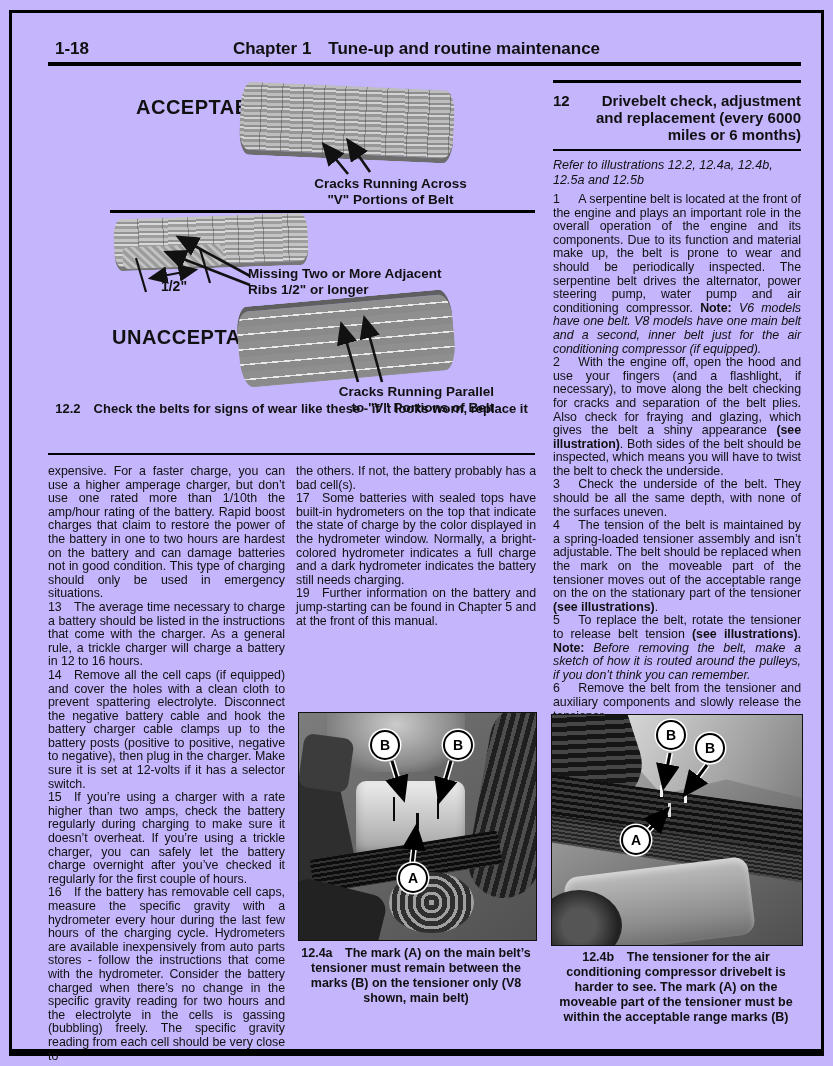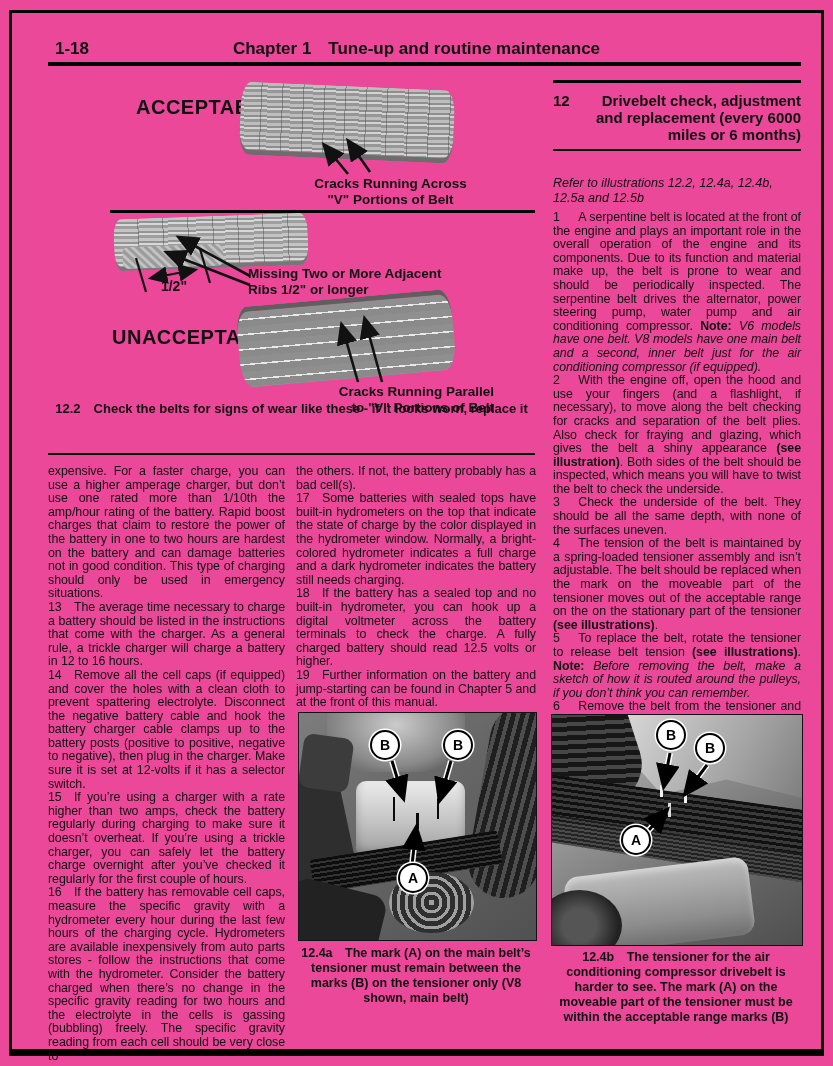--- a/index.html
+++ b/index.html
@@ -1,16 +1,16 @@
 <!DOCTYPE html>
 <html><head>
 <meta charset="utf-8">
 <style>
   html,body{margin:0;padding:0;background:#e8e8e8;}
-  .page{position:relative;width:833px;height:1066px;background:#ec4899;overflow:hidden;
+  .page{position:relative;width:833px;height:1066px;background:#c4b5fd;overflow:hidden;
         font-family:"Liberation Sans", sans-serif;color:#111;}
   .frame{position:absolute;left:9px;right:9px;top:10px;bottom:10px;
          border:3px solid #000;border-bottom-width:7px;pointer-events:none;}
   
   .pagenum{position:absolute;left:55px;top:39px;font-size:17px;font-weight:bold;}
   .chapter{position:absolute;left:0;right:0;top:39px;text-align:center;font-size:17px;font-weight:bold;}
   .header-rule{position:absolute;left:48px;top:62px;width:753px;height:4px;background:#000;}
   
   .hrule{position:absolute;background:#000;}
   
@@ -43,21 +43,21 @@
   .para{margin:0;text-align:justify;}
   .para .b{font-weight:bold;}
   .para .i{font-style:italic;}
   
   .s12{position:absolute;left:553px;top:80px;width:248px;}
   .s12-rule-top{height:3px;background:#000;}
   .s12-heading{display:flex;margin-top:9px;font-weight:bold;font-size:15px;line-height:17px;}
   .s12-num{width:30px;flex:none;}
   .s12-title{flex:1;text-align:right;}
   .s12-rule-mid{height:2px;background:#000;margin-top:6px;}
-  .s12-refer{margin-top:25px;font-style:italic;font-size:12.6px;line-height:14.5px;}
+  .s12-refer{margin-top:7px;font-style:italic;font-size:12.6px;line-height:14.5px;}
   .s12-body{margin-top:6px;}
   
   .photo{position:absolute;border:1px solid #111;overflow:hidden;}
   .photoA{left:298px;top:712px;width:237px;height:227px;
           background:linear-gradient(140deg,#7d7d7d,#666 45%,#515151);}
   .photoB{left:551px;top:714px;width:250px;height:230px;
           background:linear-gradient(150deg,#c2c2c2,#8f8f8f 40%,#636363 75%,#4f4f4f);}
   .photo div{position:absolute;}
   .pa-toplight{top:0;left:12%;width:58%;height:26%;
           background:radial-gradient(ellipse at 50% 20%,#cbcbcb,#8a8a8a 60%,rgba(120,120,120,0) 78%);}
@@ -156,21 +156,20 @@
       <div class="para"><span>expensive. For a faster charge, you can use a higher amperage charger, but don’t use one rated more than 1/10th the amp/hour rating of the battery. Rapid boost charges that claim to restore the power of the battery in one to two hours are hardest on the battery and can damage batteries not in good condition. This type of charging should only be used in emergency situations.</span></div>
       <div class="para"><span>13  The average time necessary to charge a battery should be listed in the instructions that come with the charger. As a general rule, a trickle charger will charge a battery in 12 to 16 hours.</span></div>
       <div class="para"><span>14  Remove all the cell caps (if equipped) and cover the holes with a clean cloth to prevent spattering electrolyte. Disconnect the negative battery cable and hook the battery charger cable clamps up to the battery posts (positive to positive, negative to negative), then plug in the charger. Make sure it is set at 12-volts if it has a selector switch.</span></div>
       <div class="para"><span>15  If you’re using a charger with a rate higher than two amps, check the battery regularly during charging to make sure it doesn’t overheat. If you’re using a trickle charger, you can safely let the battery charge overnight after you’ve checked it regularly for the first couple of hours.</span></div>
       <div class="para"><span>16  If the battery has removable cell caps, measure the specific gravity with a hydrometer every hour during the last few hours of the charging cycle. Hydrometers are available inexpensively from auto parts stores - follow the instructions that come with the hydrometer. Consider the battery charged when there’s no change in the specific gravity reading for two hours and the electrolyte in the cells is gassing (bubbling) freely. The specific gravity reading from each cell should be very close to</span></div>
     </div>
 
   <div class="col" style="left:296px;top:465px;width:240px;">
       <div class="para"><span>the others. If not, the battery probably has a bad cell(s).</span></div>
       <div class="para"><span>17  Some batteries with sealed tops have built-in hydrometers on the top that indicate the state of charge by the color displayed in the hydrometer window. Normally, a bright-colored hydrometer indicates a full charge and a dark hydrometer indicates the battery still needs charging.</span></div>
-      <div class="para"><span>18  If the battery has a sealed top and no built-in hydrometer, you can hook up a digital voltmeter across the battery terminals to check the charge. A fully charged battery should read 12.5 volts or higher.</span></div>
       <div class="para"><span>19  Further information on the battery and jump-starting can be found in Chapter 5 and at the front of this manual.</span></div>
     </div>
 
   <div class="s12">
     <div class="s12-rule-top"></div>
     <div class="s12-heading">
       <div class="s12-num">12</div>
       <div class="s12-title">Drivebelt check, adjustment and replacement (every 6000 miles or 6 months)</div>
     </div>
     <div class="s12-rule-mid"></div>

